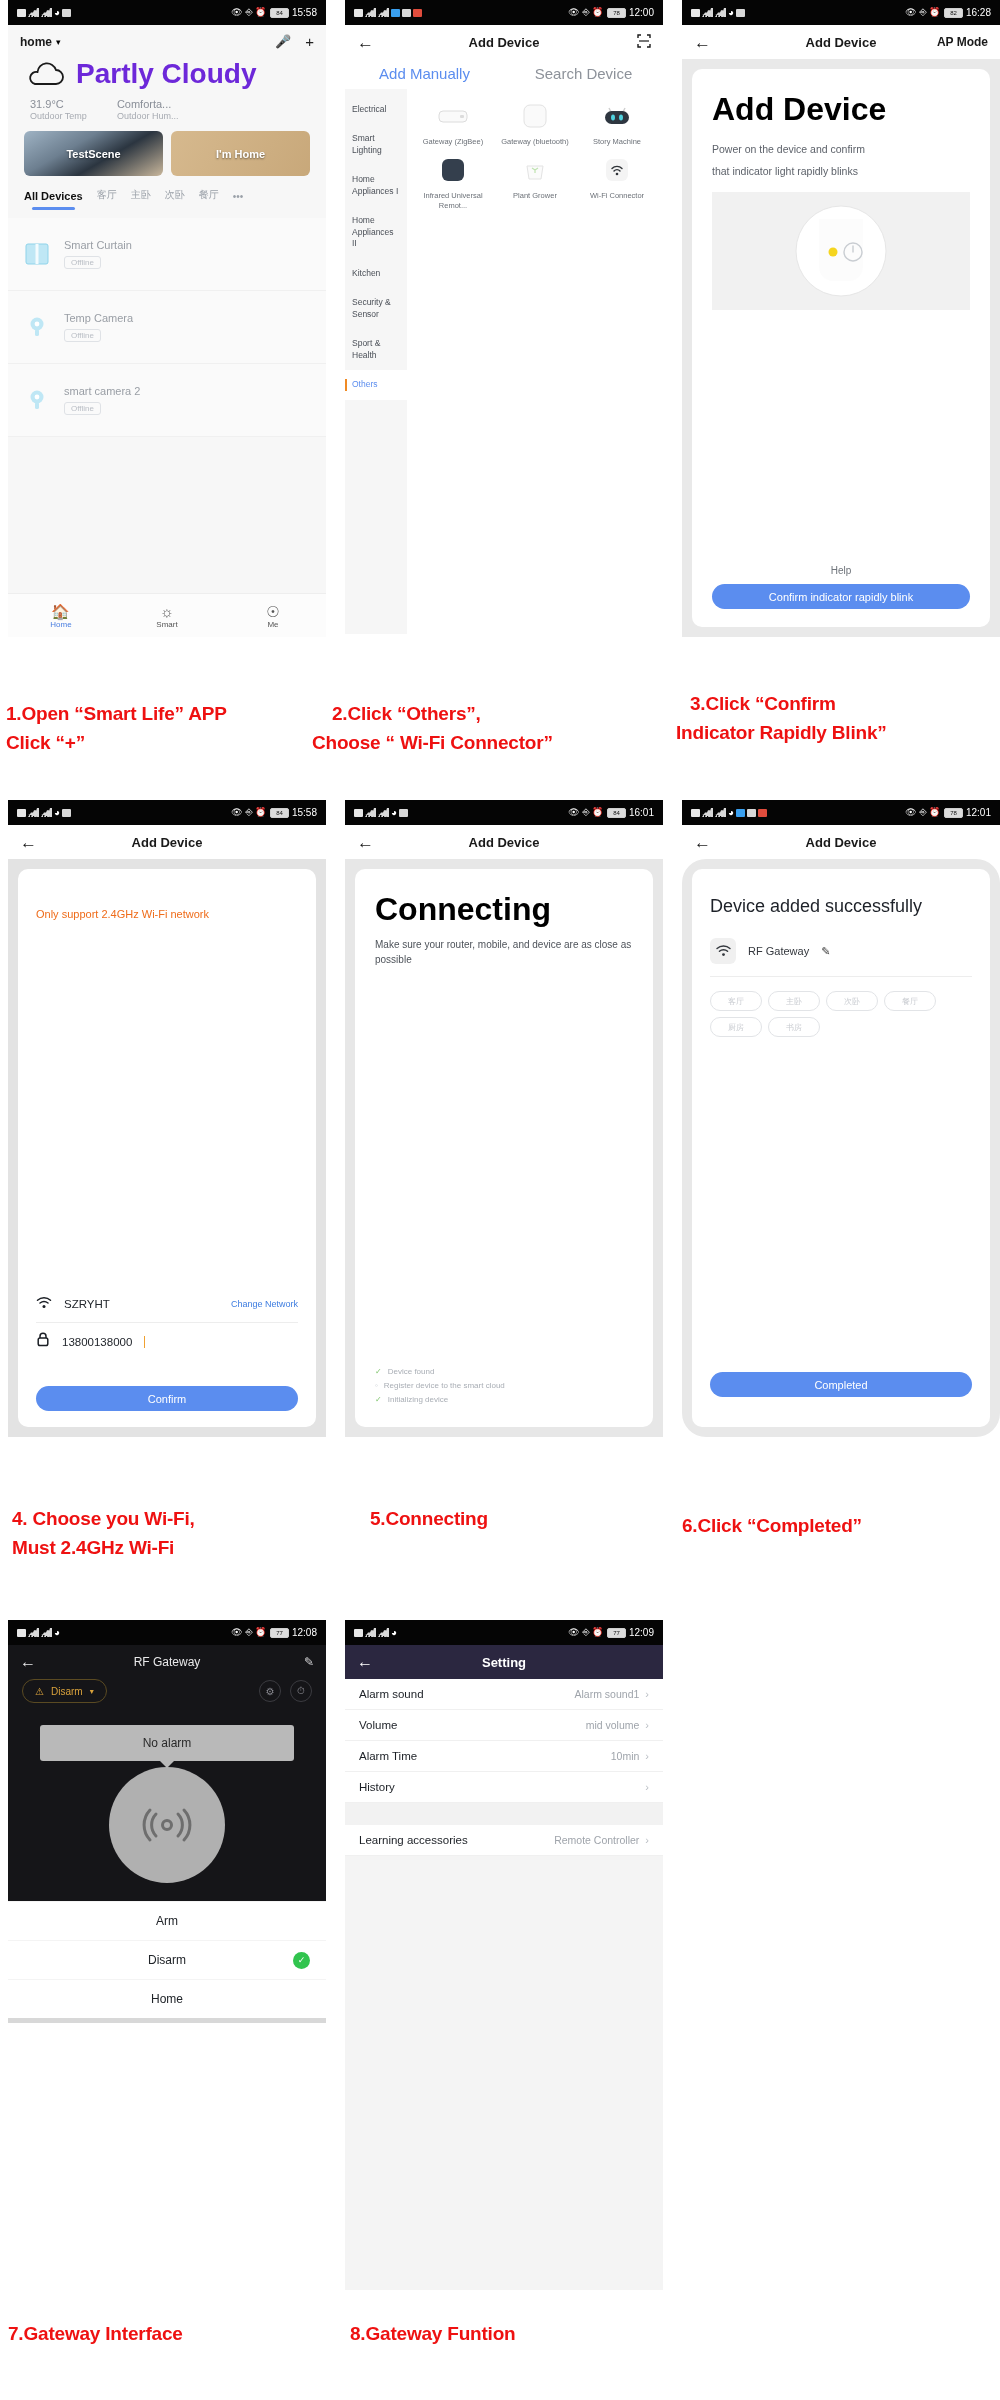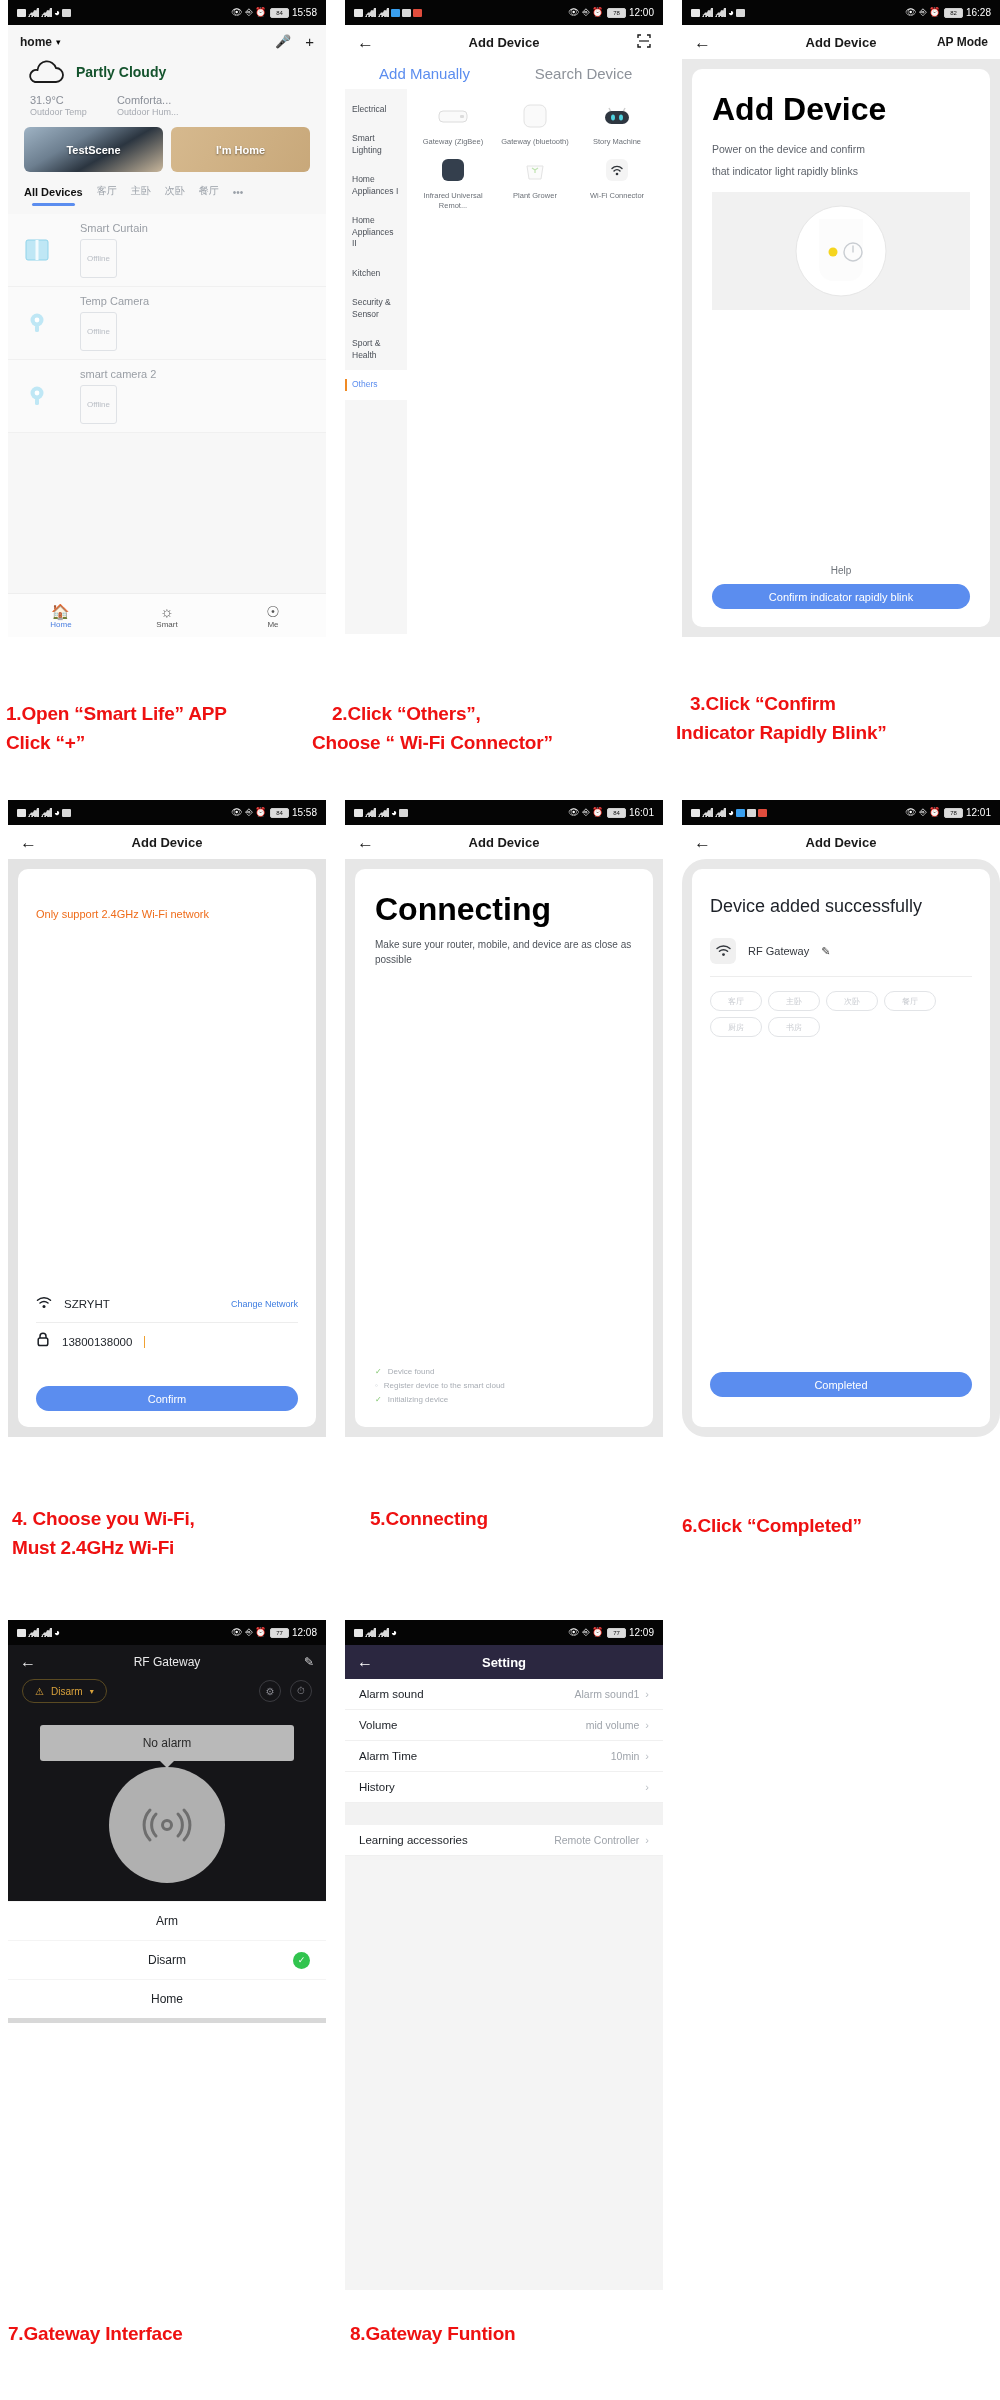--- a/index.html
+++ b/index.html
@@ -61,21 +61,21 @@
 
   
   #p1 { left:8px; top:0; background:#f7f7f7; }
   .home-top { display:flex; align-items:center; padding:8px 12px 2px; }
   .home-name { font-size:12px; color:#1a1a1a; font-weight:bold;}
   .home-acts { margin-left:auto; display:flex; gap:14px; align-items:center; color:#222; }
   .weather { padding: 6px 16px 0; }
   .weather-row { display:flex; align-items:center; gap:10px; }
   .cloud-ico { width:42px; height:28px; position:relative; }
   .cloud-ico svg { width:42px; height:28px; }
-  .weather-title { font-size:14px; font-weight:bold; color:#14532d; }
+  .weather-title { font-size:28px; font-weight:bold; color:#6d28d9; }
   .weather-stats { display:flex; gap:30px; margin:8px 0 0 6px; }
   .ws-v { font-size:11px; color:#8a8f98; }
   .ws-l { font-size:9px; color:#a7abb2; margin-top:1px;}
   .scenes { display:flex; gap:8px; padding:10px 16px 0; }
   .scene {
     flex:1; height:45px; border-radius:6px; position:relative; overflow:hidden;
     display:flex; align-items:center; justify-content:center;
   }
   .scene.a { background:linear-gradient(150deg,#9fb3c4 0%,#6d7f90 35%,#2b3540 60%,#c9b79c 100%); }
   .scene.b { background:linear-gradient(120deg,#d6b98e,#c8a87a); }
@@ -83,27 +83,27 @@
   .dev-tabs { display:flex; align-items:flex-end; gap:14px; padding:12px 16px 0; }
   .dev-tabs .t { font-size:10px; color:#9aa0a8; padding-bottom:4px; }
   .dev-tabs .t.on { color:#111; font-weight:bold; font-size:11px; position:relative; }
   .dev-tabs .t.on::after{
     content:''; position:absolute; left:8px; right:8px; bottom:-4px; height:3px;
     background:#5b8def; border-radius:2px;
   }
   .dev-list { margin-top:12px; }
   .dev-row {
     background:#fafafa; border-bottom:1px solid #f0f0f0;
-    height:73px; display:flex; align-items:center; padding:0 16px; gap:30px;
+    height:73px; display:flex; align-items:center; padding:0 16px; gap:14px;
   }
   .dev-ic { width:26px; height:26px; display:flex; align-items:center; justify-content:center; }
   .dev-name { font-size:11px; color:#999ea5; }
   .dev-badge {
     display:inline-block; margin-top:5px; font-size:8px; color:#b9bec5;
-    border:1px solid #dfe2e6; border-radius:3px; padding:14px 6px;
+    border:1px solid #dfe2e6; border-radius:3px; padding:1px 6px;
   }
   .tabbar {
     position:absolute; bottom:0; left:0; right:0; height:44px; background:#fcfcfc;
     display:flex; align-items:center; border-top:1px solid #eee;
   }
   .tabitem { flex:1; text-align:center; font-size:8px; color:#555; }
   .tabitem.on { color:#4a7fe0; }
   .tabitem .gl { display:block; font-size:15px; line-height:17px; }
 
   

